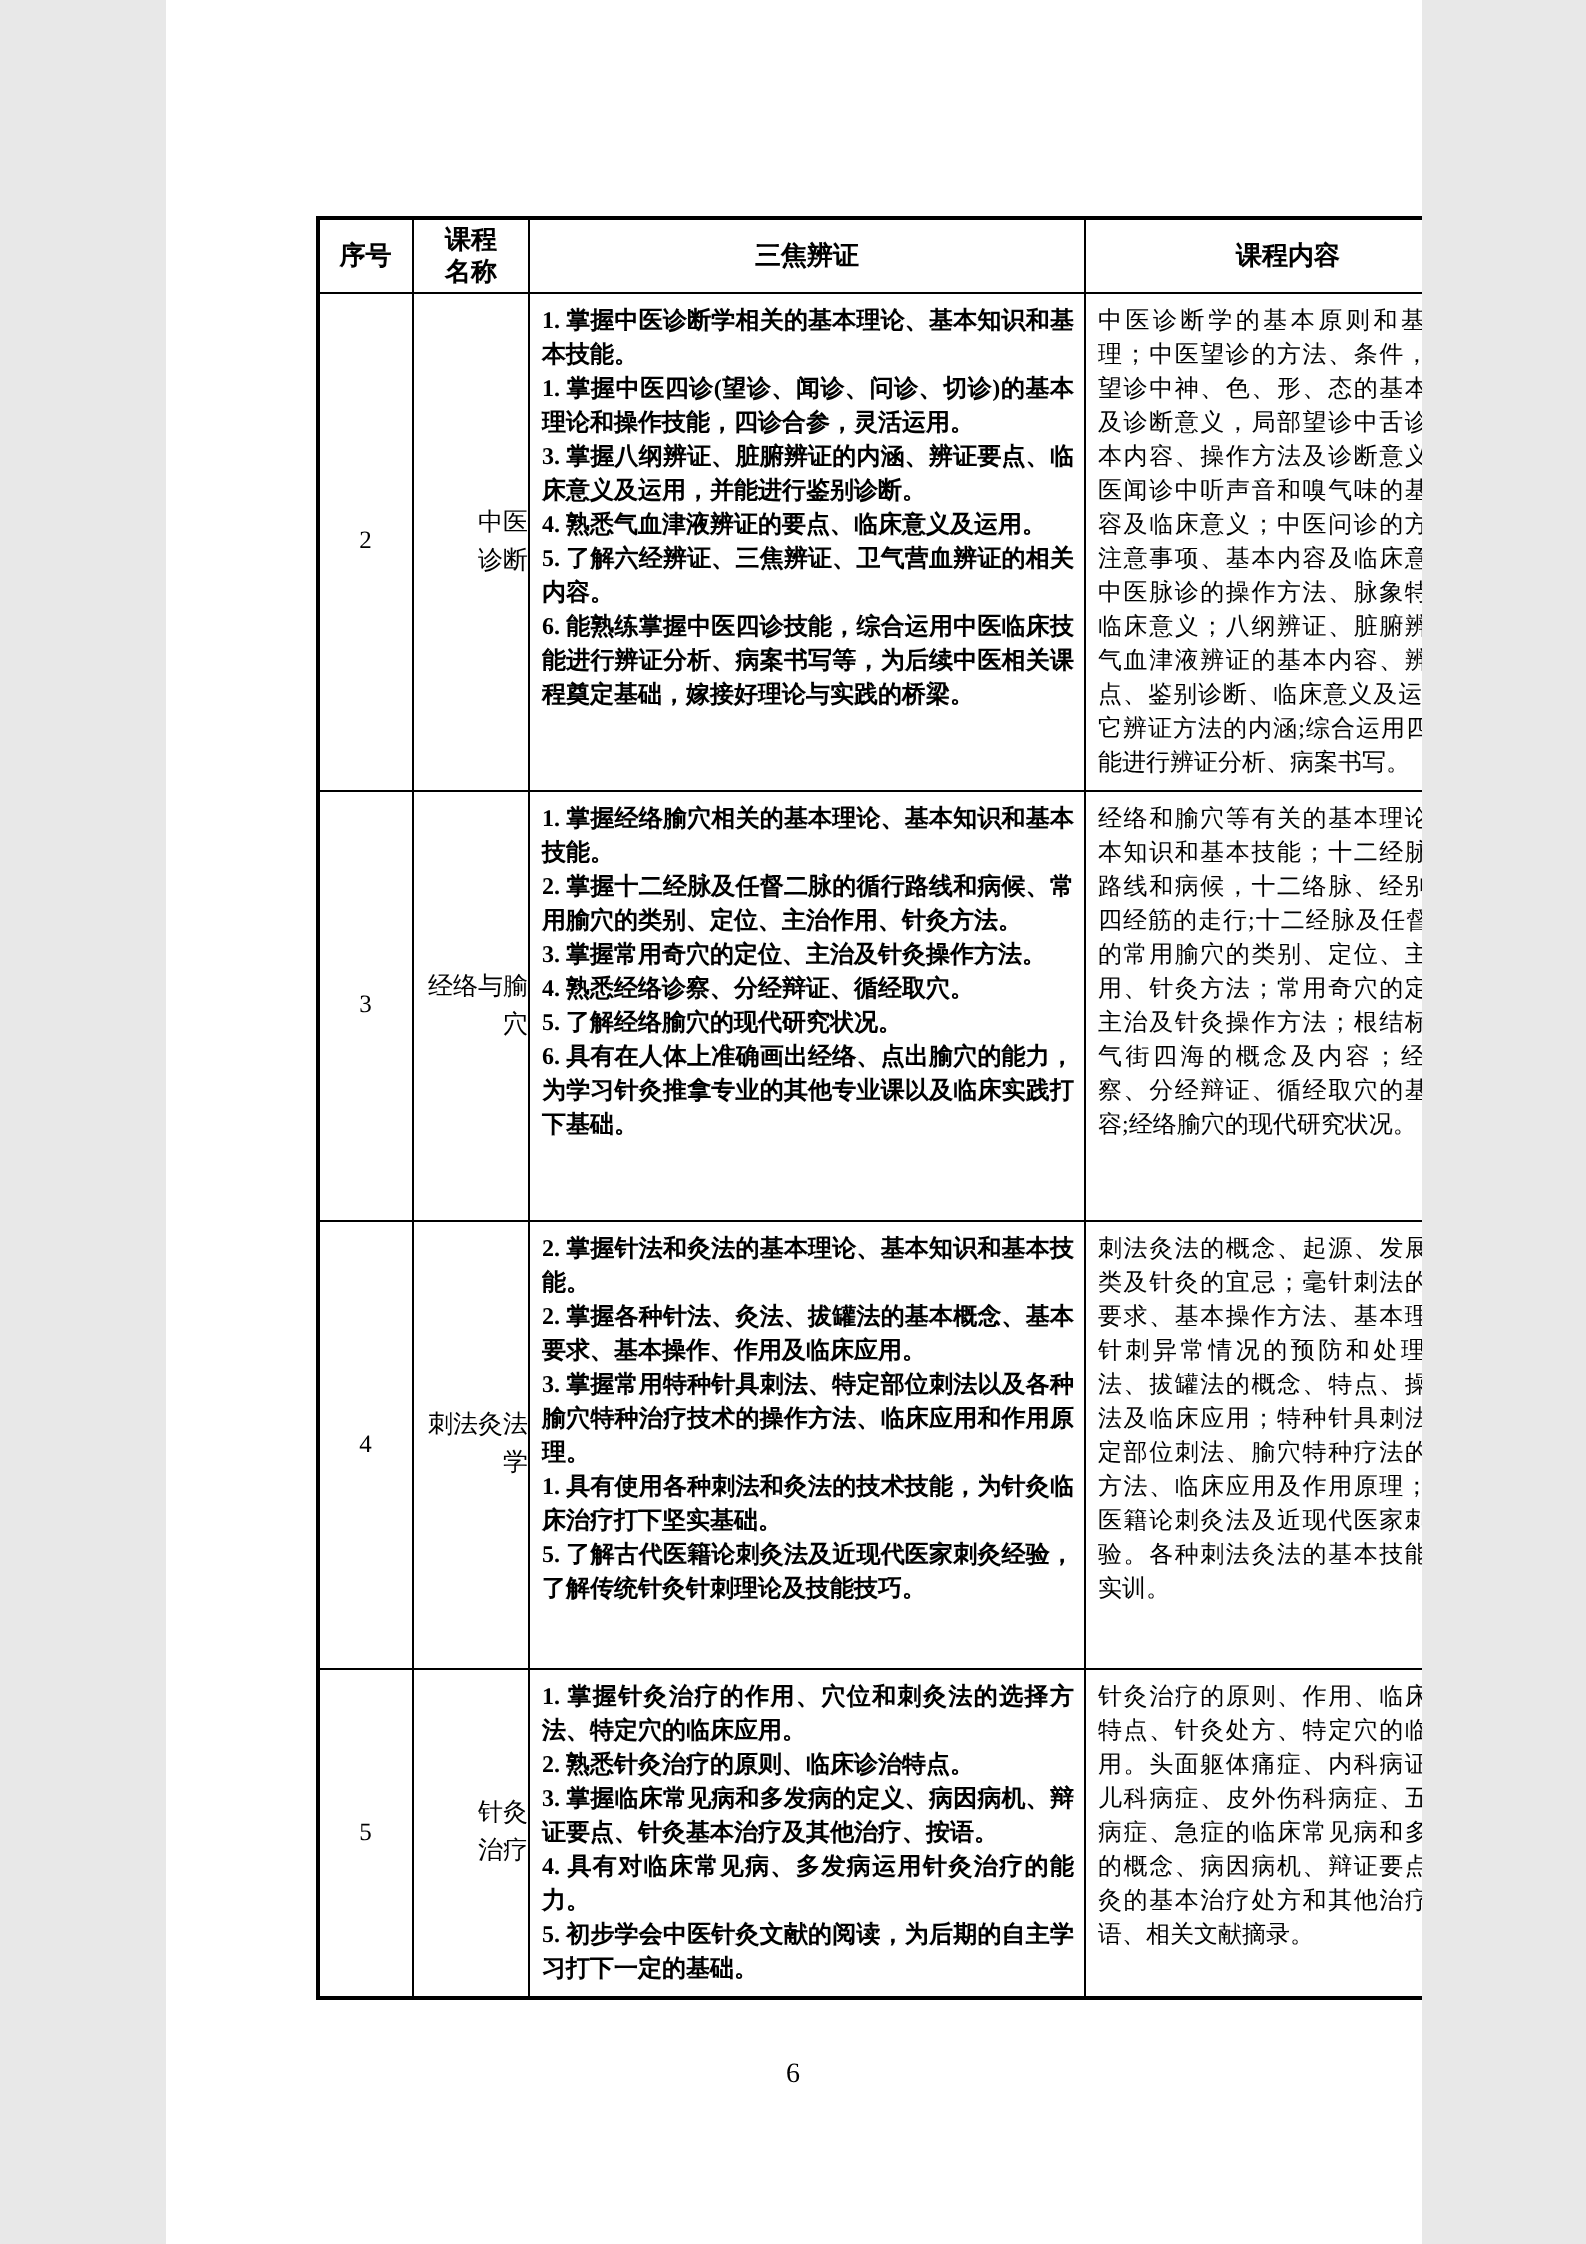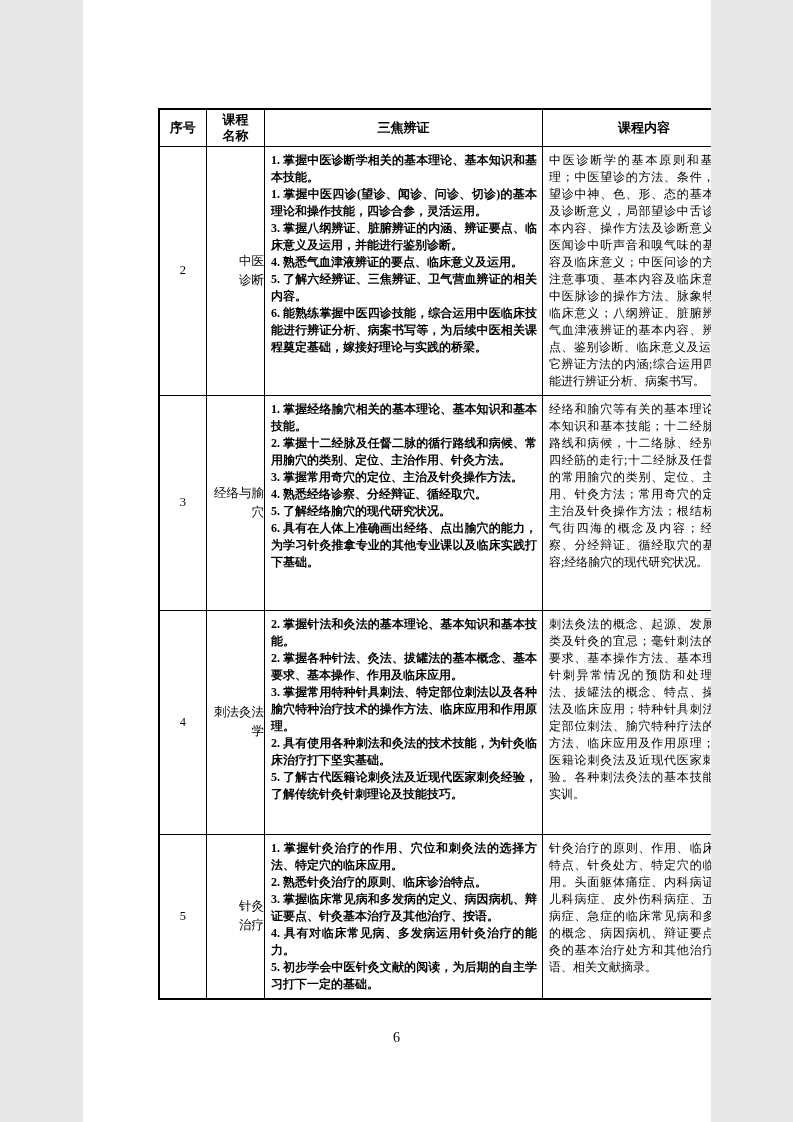--- a/index.html
+++ b/index.html
@@ -131,21 +131,21 @@
         <td class="c-hours">96</td>
       </tr>
       <tr class="body-row-2">
         <td class="c-index">4</td>
         <td class="c-name">刺法灸法
 学</td>
         <td class="c-obj">
             <div class="objective-item">2. 掌握针法和灸法的基本理论、基本知识和基本技能。</div>
             <div class="objective-item">2. 掌握各种针法、灸法、拔罐法的基本概念、基本要求、基本操作、作用及临床应用。</div>
             <div class="objective-item">3. 掌握常用特种针具刺法、特定部位刺法以及各种腧穴特种治疗技术的操作方法、临床应用和作用原理。</div>
-            <div class="objective-item">2. 具有使用各种刺法和灸法的技术技能，为针灸临床治疗打下坚实基础。</div>
+            <div class="objective-item">1. 具有使用各种刺法和灸法的技术技能，为针灸临床治疗打下坚实基础。</div>
             <div class="objective-item">5. 了解古代医籍论刺灸法及近现代医家刺灸经验，了解传统针灸针刺理论及技能技巧。</div>
           </td>
         <td class="c-content">刺法灸法的概念、起源、发展、分类及针灸的宜忌；毫针刺法的基本要求、基本操作方法、基本理论及针刺异常情况的预防和处理；灸法、拔罐法的概念、特点、操作方法及临床应用；特种针具刺法、特定部位刺法、腧穴特种疗法的操作方法、临床应用及作用原理；古代医籍论刺灸法及近现代医家刺灸经验。各种刺法灸法的基本技能操作实训。</td>
         <td class="c-hours">64</td>
       </tr>
       <tr class="body-row-3">
         <td class="c-index">5</td>
         <td class="c-name">针灸
 治疗</td>
         <td class="c-obj">

